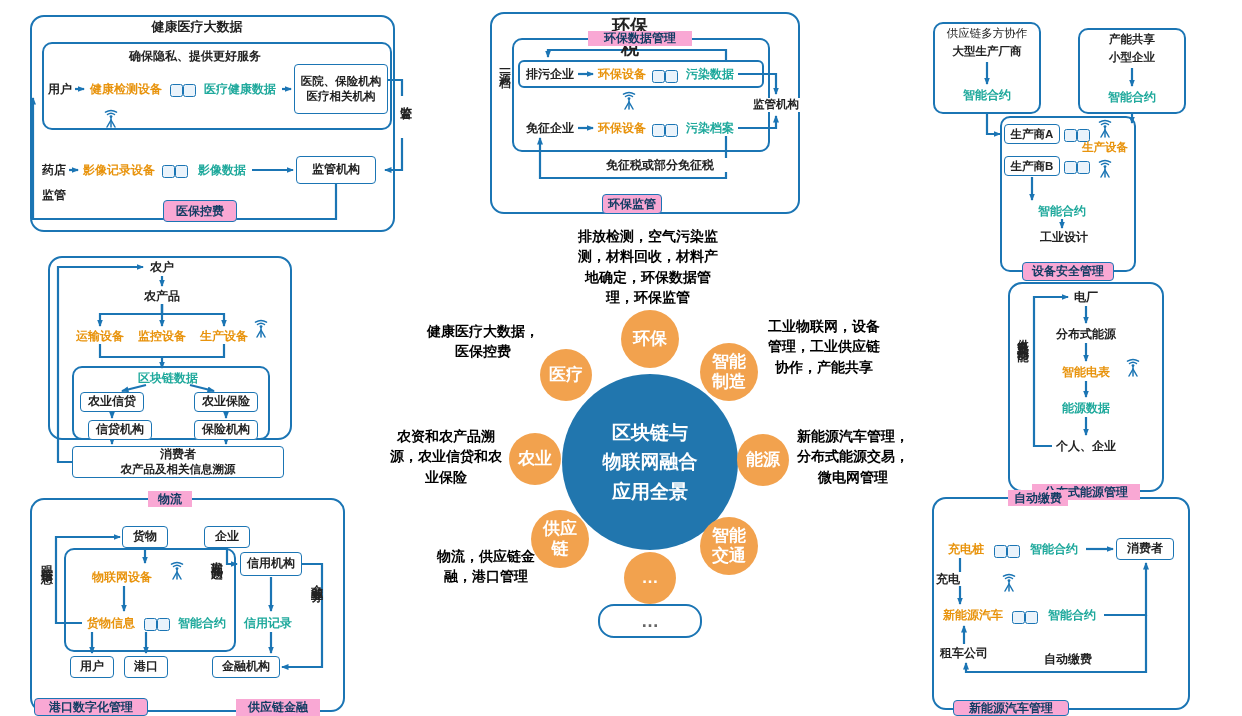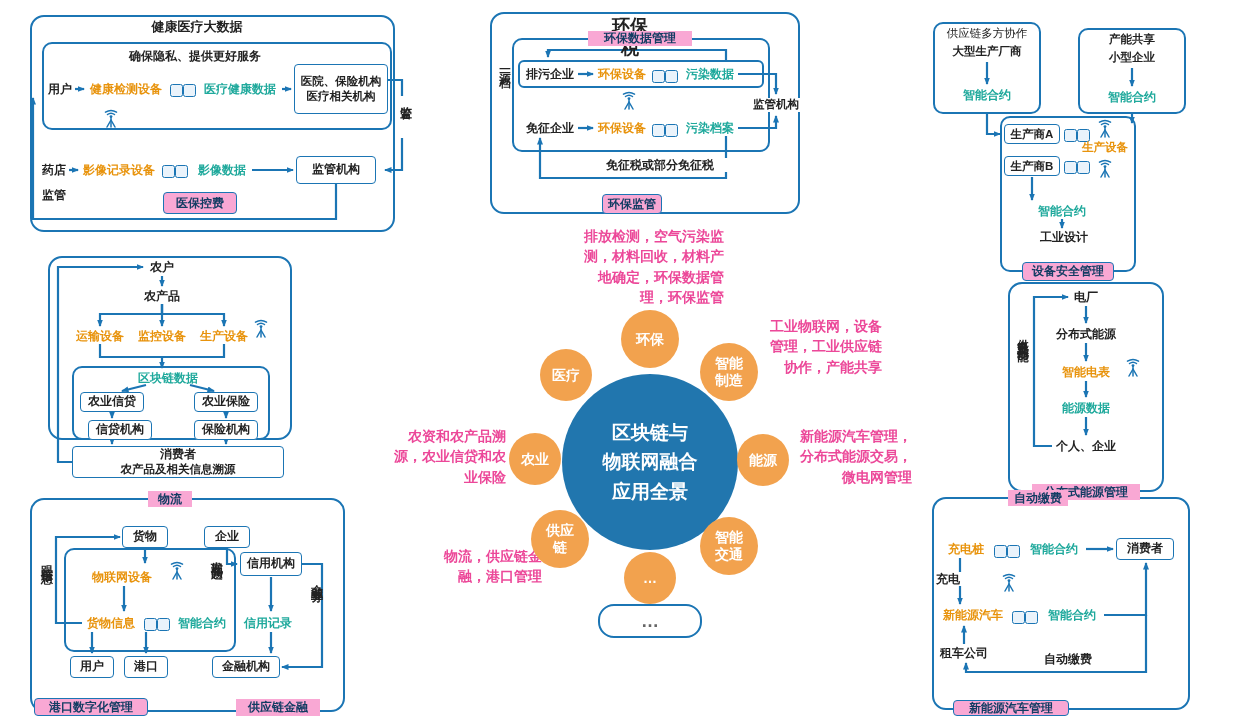--- a/index.html
+++ b/index.html
@@ -9,22 +9,22 @@
   .ibox  { position:absolute; border:2px solid #1b75b4; border-radius:10px; z-index:0; }
   .wires { position:absolute; left:0; top:0; z-index:1; }
   .txt { position:absolute; font-size:12px; font-weight:600; color:#222; text-align:center; white-space:pre-line; z-index:2; line-height:1.2; }
   .nodebox { position:absolute; border:1.6px solid #1b75b4; border-radius:4px; background:#fff; display:flex; flex-direction:column; align-items:center; justify-content:center; text-align:center; font-size:12px; font-weight:600; color:#222; line-height:1.3; white-space:pre-line; z-index:2; padding:1px 2px; }
   .legend { position:absolute; background:#f9a8d4; font-size:12px; font-weight:700; color:#123c63; text-align:center; z-index:3; display:flex; align-items:center; justify-content:center; white-space:nowrap; }
   .legend.bordered { border:1.6px solid #1b75b4; border-radius:4px; }
   .orange { color:#e8930c; font-weight:700; }
   .teal { color:#1fa99c; font-weight:700; }
   .vtxt { writing-mode:vertical-rl; letter-spacing:2px; text-align:left; }
   .bgw { background:#fff; }
-  .note { position:absolute; font-size:14px; font-weight:600; color:#ec4899; line-height:1.45; text-align:right; z-index:2; }
-  .sat { position:absolute; border-radius:50%; background:#f2a24e; color:#fff; display:flex; align-items:center; justify-content:center; text-align:center; font-weight:700; font-size:14px; line-height:1.2; white-space:pre-line; z-index:3; }
+  .note { position:absolute; font-size:14px; font-weight:600; color:#000000; line-height:1.45; text-align:center; z-index:2; }
+  .sat { position:absolute; border-radius:50%; background:#f2a24e; color:#fff; display:flex; align-items:center; justify-content:center; text-align:center; font-weight:700; font-size:17px; line-height:1.2; white-space:pre-line; z-index:3; }
   #hub { position:absolute; border-radius:50%; background:#2176ae; color:#fff; display:flex; align-items:center; justify-content:center; text-align:center; font-weight:700; font-size:19px; line-height:1.55; white-space:pre-line; z-index:2; }
   .morebox { position:absolute; border:2px solid #1b75b4; border-radius:16px; display:flex; align-items:center; justify-content:center; font-size:18px; font-weight:700; color:#666; z-index:2; background:#fff; }
   .icpair { position:absolute; width:26px; height:12px; z-index:2; }
   .icpair::before,.icpair::after { content:""; position:absolute; top:0; width:11px; height:11px; border:1.6px solid #1b75b4; border-radius:2.5px; background:#eaf3fb; }
   .icpair::before { left:0; } .icpair::after { right:0; }
   .icpair i { position:absolute; left:11.5px; top:4.5px; width:3px; height:3px; background:#1b75b4; }
   .ant { position:absolute; width:22px; height:22px; z-index:2; }
 </style>
 </head>
 <body>
@@ -123,21 +123,21 @@
       </svg></span>
   <div class="txt vtxt bgw" style="left:395px;top:96px;width:18px;height:42px">监管</div>
   <div class="txt" style="left:40px;top:163px;width:28px">药店</div>
   <div class="txt orange" style="left:80px;top:163px;width:78px">影像记录设备</div>
   <span class="icpair" style="left:162px;top:165px">
       <i></i>
     </span>
   <div class="txt teal" style="left:194px;top:163px;width:56px">影像数据</div>
   <div class="nodebox" style="left:296px;top:156px;width:80px;height:28px">监管机构</div>
   <div class="txt bgw" style="left:40px;top:188px;width:28px">监管</div>
-  <div class="legend bordered" style="left:163px;top:192px;width:74px;height:22px">医保控费</div>
+  <div class="legend bordered" style="left:163px;top:200px;width:74px;height:22px">医保控费</div>
 
   <div class="panel" style="left:48px;top:256px;width:244px;height:184px"></div>
   <div class="txt" style="left:146px;top:260px;width:32px">农户</div>
   <div class="txt" style="left:140px;top:289px;width:44px">农产品</div>
   <div class="txt orange" style="left:74px;top:329px;width:52px">运输设备</div>
   <div class="txt orange" style="left:136px;top:329px;width:52px">监控设备</div>
   <div class="txt orange" style="left:198px;top:329px;width:52px">生产设备</div>
   <span class="ant" style="left:250px;top:318px"><svg width="22" height="22" viewBox="0 0 22 22">
         <g stroke="#1b75b4" fill="none" stroke-width="1.5" stroke-linecap="round">
           <path d="M11 9 V19"></path>
@@ -316,19 +316,20 @@
 制造</div>
   <div class="sat" style="left:737px;top:434px;width:52px;height:52px">能源</div>
   <div class="sat" style="left:700px;top:517px;width:58px;height:58px">智能
 交通</div>
   <div class="sat" style="left:624px;top:552px;width:52px;height:52px">…</div>
   <div class="sat" style="left:531px;top:510px;width:58px;height:58px">供应
 链</div>
   <div class="sat" style="left:509px;top:433px;width:52px;height:52px">农业</div>
 
   <div class="note" style="left:572px;top:226px;width:152px">排放检测，空气污染监测，材料回收，材料产地确定，环保数据管理，环保监管</div>
+  <div class="note" style="left:426px;top:321px;width:114px">健康医疗大数据，医保控费</div>
   <div class="note" style="left:766px;top:316px;width:116px">工业物联网，设备管理，工业供应链协作，产能共享</div>
   <div class="note" style="left:386px;top:426px;width:120px">农资和农产品溯源，农业信贷和农业保险</div>
   <div class="note" style="left:794px;top:426px;width:118px">新能源汽车管理，分布式能源交易，微电网管理</div>
   <div class="note" style="left:430px;top:546px;width:112px">物流，供应链金融，港口管理</div>
   <div class="morebox" style="left:598px;top:604px;width:104px;height:34px">…</div>
 
 </div>
 
 </body></html>

